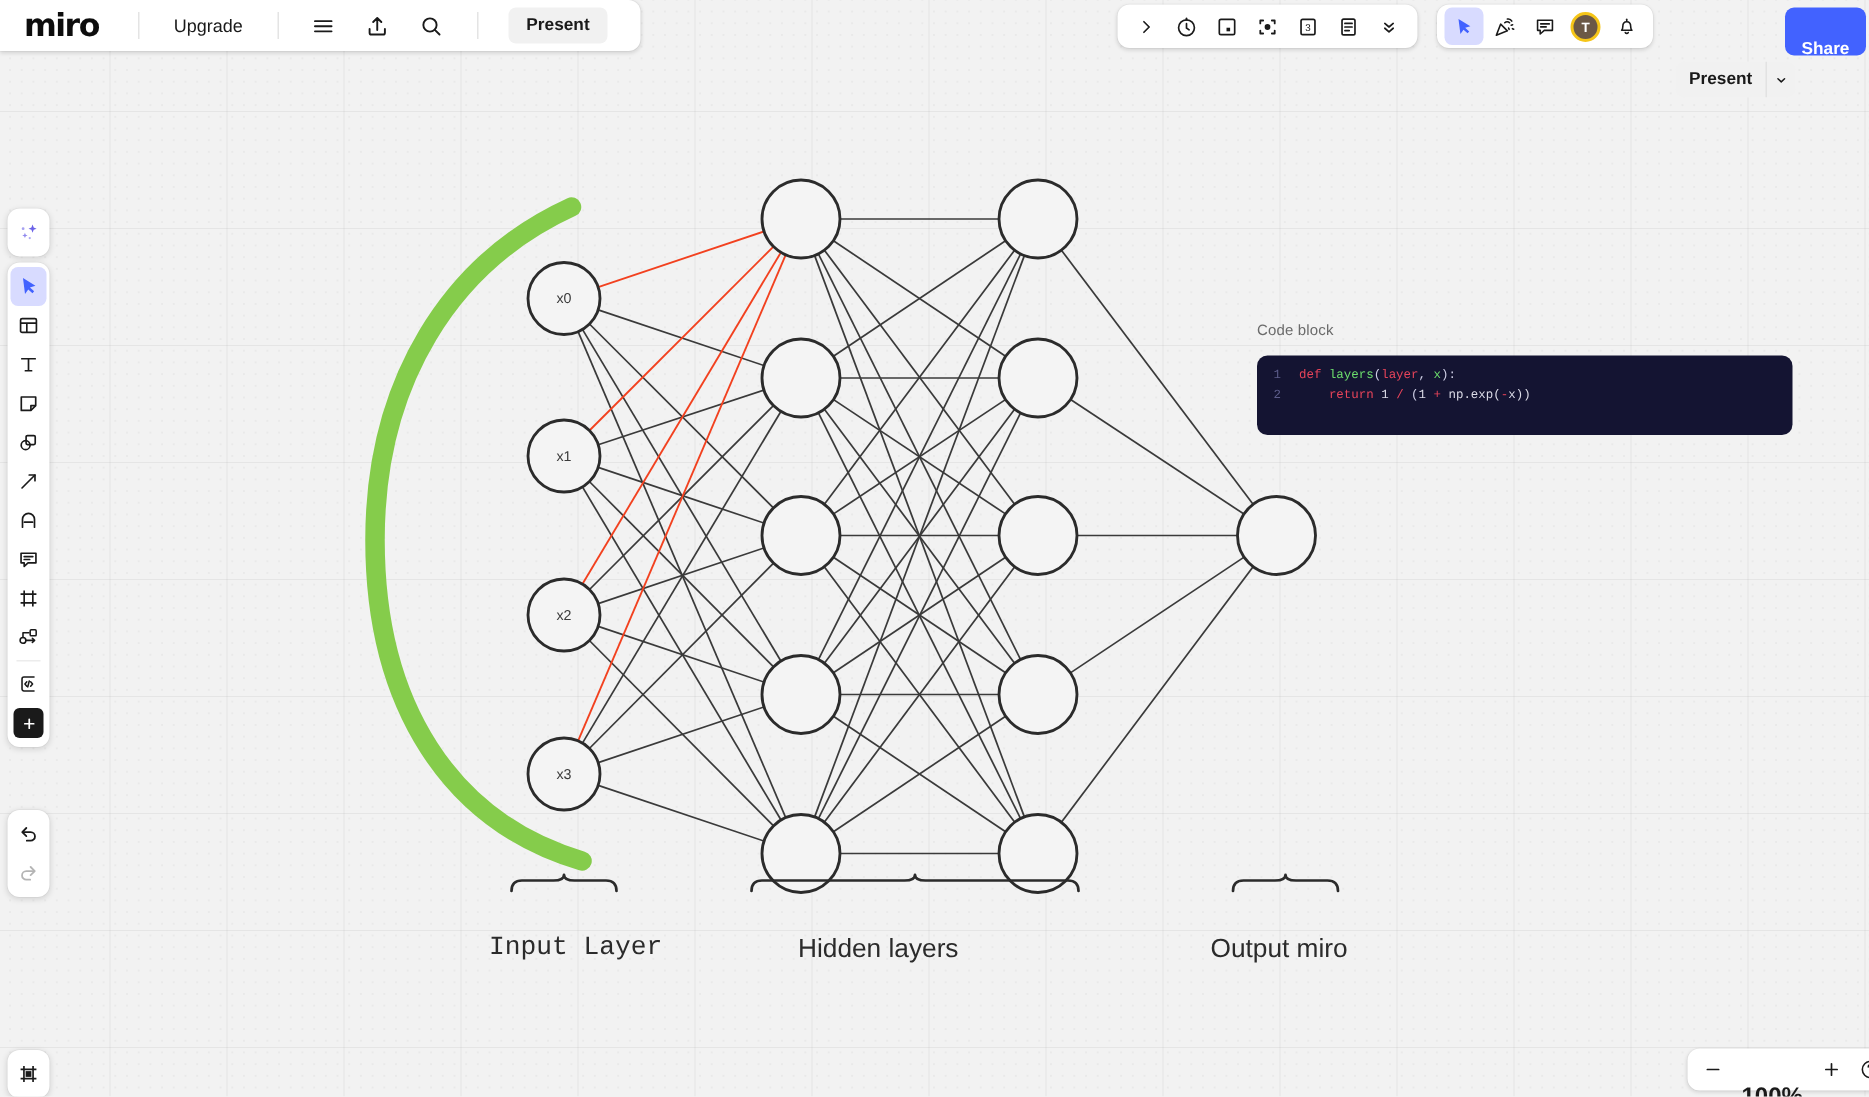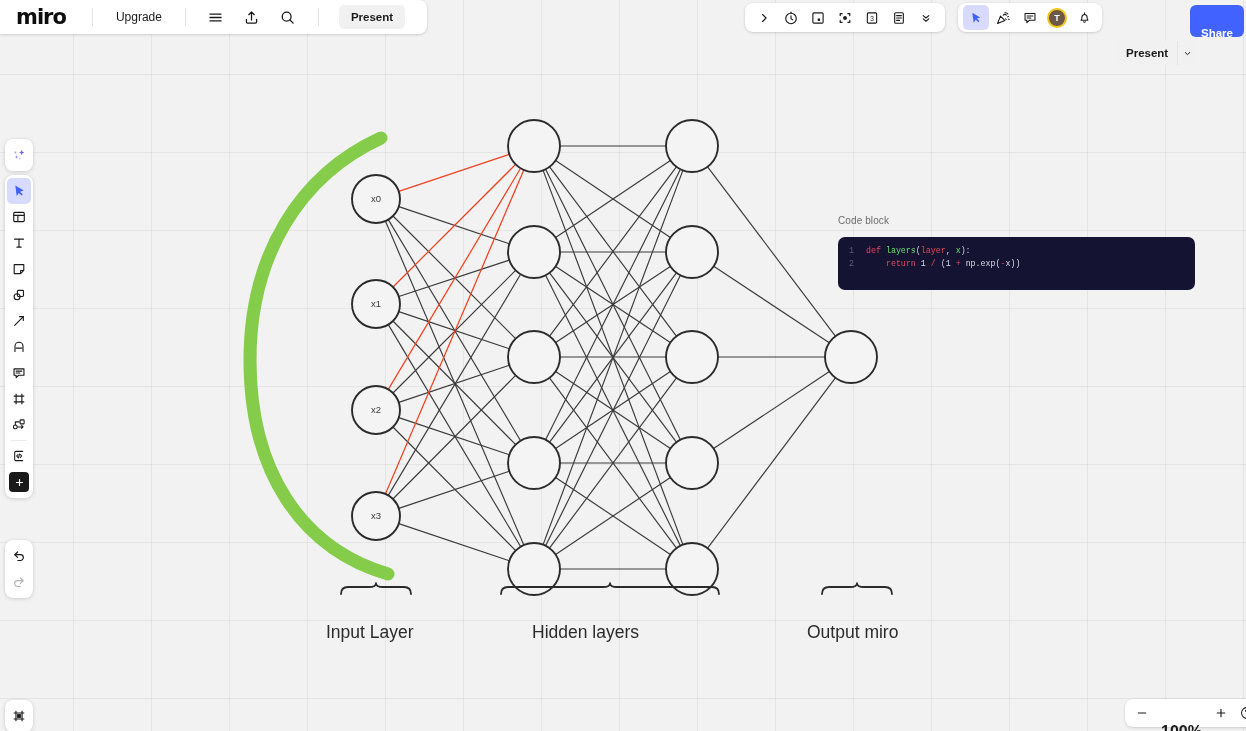--- a/index.html
+++ b/index.html
@@ -55,21 +55,21 @@
     font-family: "Liberation Sans", sans-serif;
   }
 
   .layer-caption {
     position: absolute;
     font-size: 17.5px;
     color: #2b2b2b;
     white-space: nowrap;
     text-align: center;
   }
-  #cap-input  { left: 326px; top: 622px; }
+  #cap-input  { left: 326px; top: 622px; font-family: Liberation Mono, monospace; }
   #cap-hidden { left: 532px; top: 622px; }
   #cap-output { left: 807px; top: 622px; }
 
   
   #codeblock-wrap {
     position: absolute;
     left: 838px;
     top: 215px;
   }
   .codeblock-caption {

